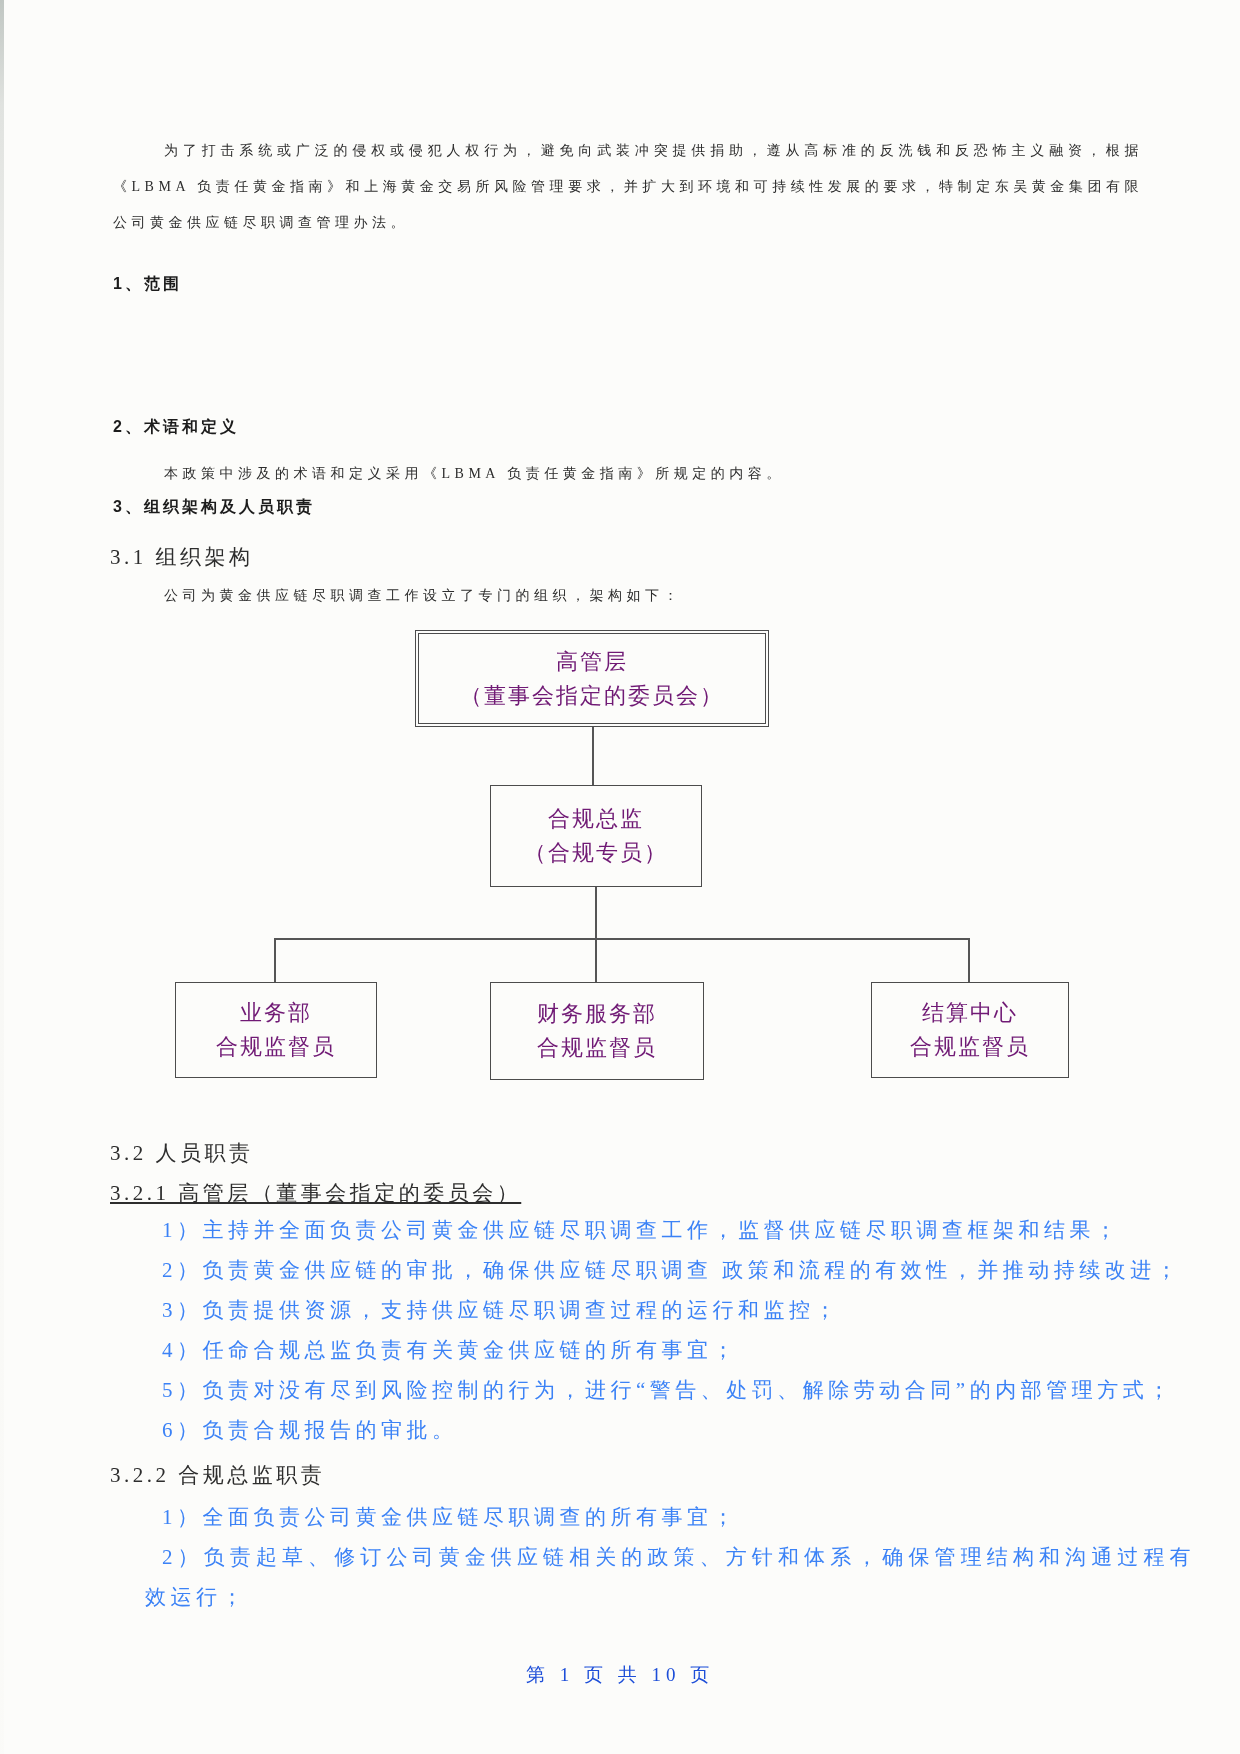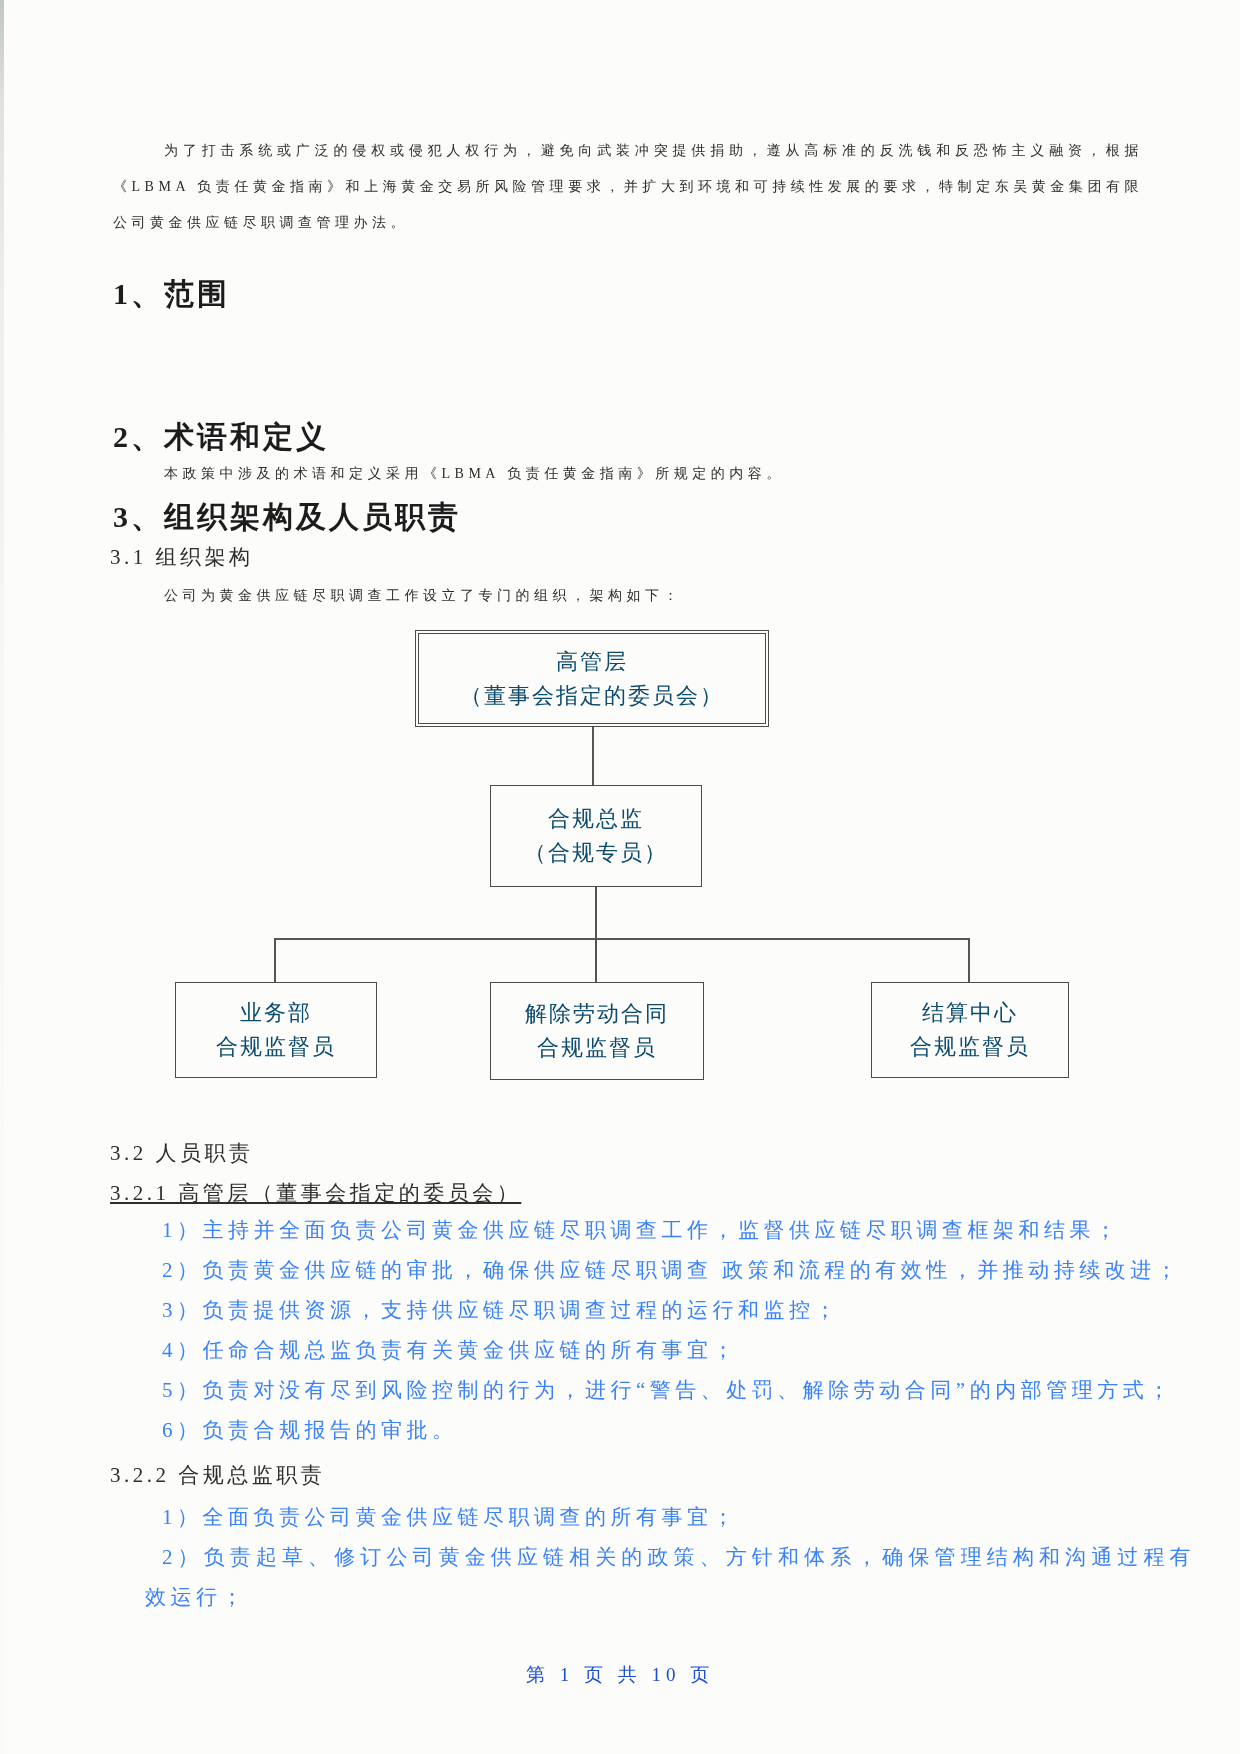--- a/index.html
+++ b/index.html
@@ -17,40 +17,40 @@
     background:linear-gradient(180deg, #8f9a94 0%, #c9cdc9 6%, #e4e5e2 18%, #f3f3f0 40%, #f9f9f6 100%);
     opacity:.55;
   }
   .abs { position:absolute; }
   .body-text {
     font-size:14px; line-height:36px; letter-spacing:4.5px;
     text-align:justify; color:#2d2d2d;
   }
   .indent { text-indent:51px; }
   .h-bold {
-    font-family:Liberation Serif, serif;
-    font-weight:bold; font-size:30px; letter-spacing:3px; color:#1c1c1c;
+    font-family:Liberation Sans, sans-serif;
+    font-weight:bold; font-size:16px; letter-spacing:3px; color:#1c1c1c;
     white-space:nowrap;
   }
   .h-sub {
     font-size:21px; letter-spacing:3.5px; color:#2d2d2d; white-space:nowrap;
   }
   .list { font-size:21px; letter-spacing:4.5px; color:#3b82f6; text-align:justify;margin-left:32px; }
   .list .li { text-indent:17px; line-height:40px; }
   .footer-text {
     font-size:19px; letter-spacing:5px; color:#1d4ed8; text-align:center;
   }
   
   .orgchart { position:absolute; }
   .obox {
     position:absolute;
     border:1.5px solid #4c4c4c;
     background:#fcfcfa;
     display:flex; flex-direction:column; justify-content:center;
-    font-size:22px; line-height:34px; letter-spacing:2px; color:#0c4a6e;
+    font-size:22px; line-height:34px; letter-spacing:2px; color:#701a75;
     text-align:center;
   }
   .obox.double::before {
     content:""; position:absolute; inset:2px;
     border:1.5px solid #4c4c4c; pointer-events:none;
   }
   .oline { position:absolute; background:#555; }
   .vline { width:1.5px; }
   .hline { height:1.5px; }
 </style>
@@ -87,21 +87,21 @@
     <div class="obox" style="left:377px; top:157px; width:210px; height:100px;">
       <div>合规总监</div>
       <div>（合规专员）</div>
     </div>
 
     <div class="obox" style="left:62px; top:354px; width:200px; height:94px;">
       <div>业务部</div>
       <div>合规监督员</div>
     </div>
     <div class="obox" style="left:377px; top:354px; width:212px; height:96px;">
-      <div>解除劳动合同</div>
+      <div>财务服务部</div>
       <div>合规监督员</div>
     </div>
     <div class="obox" style="left:758px; top:354px; width:196px; height:94px;font-family:Liberation Serif, serif;">
       <div>结算中心</div>
       <div>合规监督员</div>
     </div>
   </div>
 
   <div class="abs h-sub" style="left:110px; top:1139px;">3.2 人员职责</div>
   <div class="abs h-sub" style="left:110px; top:1179px;text-decoration:underline;">3.2.1 高管层（董事会指定的委员会）</div>

